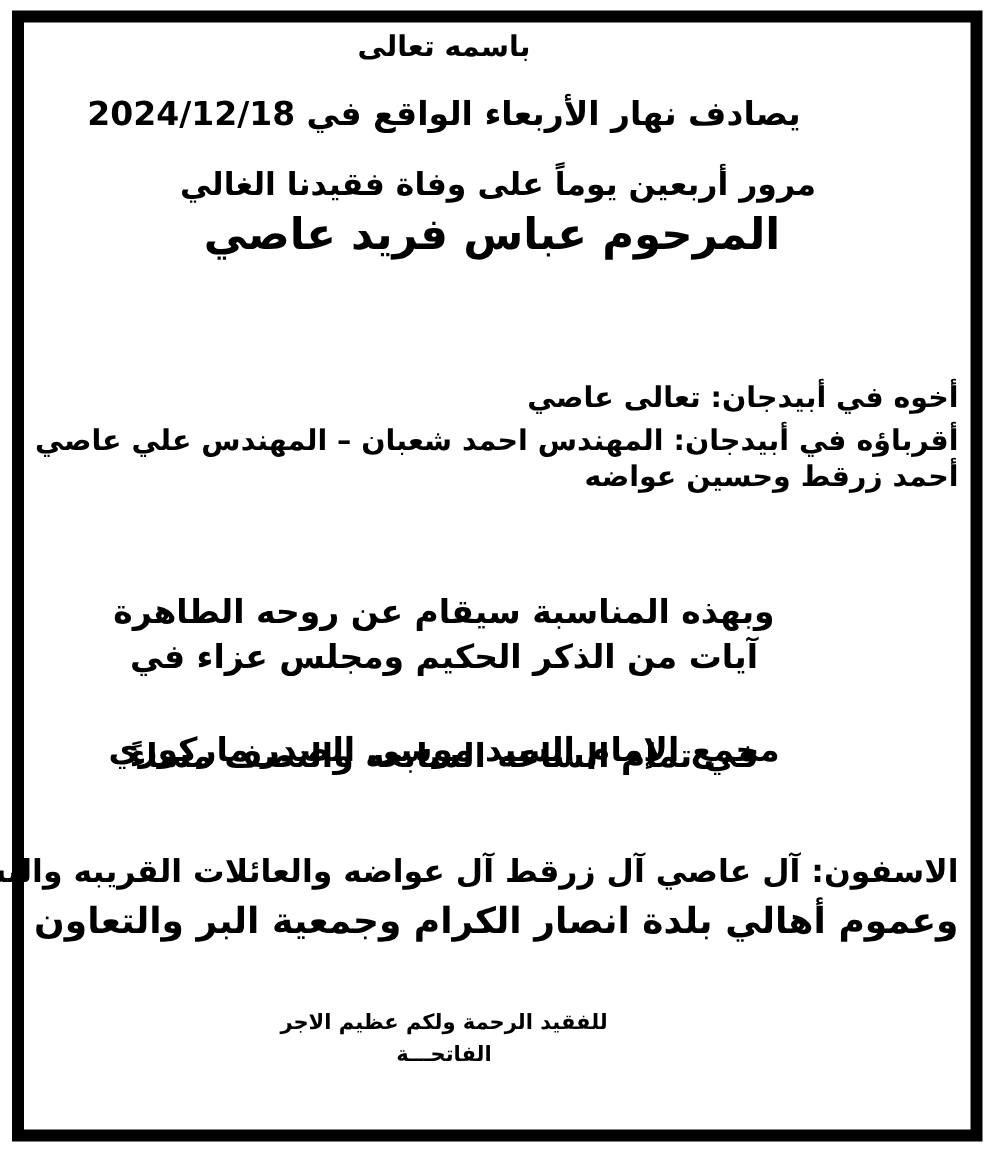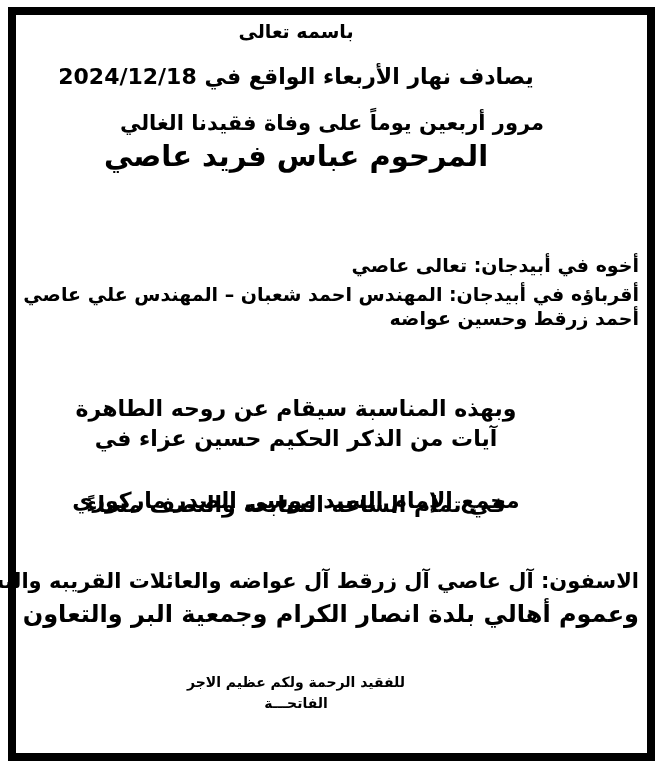--- a/index.html
+++ b/index.html
@@ -36,21 +36,21 @@
       width: 592px;
       text-align: center;
     }
     .right {
       right: 22px;
       text-align: right;
     }
     .title { top: 22px; font-size: 19px; }
     .date-line { top: 66px; font-size: 22px; }
     .anniv-line { top: 113px; font-size: 21px; margin-left: 36px; }
-    .name-line { top: 142px; font-size: 29px; }
+    .name-line { top: 142px; font-size: 29px; padding-left: 32px; }
 
     .brother { top: 256px; font-size: 19px; }
     .rel1 { top: 285px; font-size: 19px; }
     .rel2 { top: 309px; font-size: 19px; }
 
     .ev { font-size: 22px; }
     .ev1 { top: 398px; }
     .ev2 { top: 428px; }
     .ev3 { top: 490px; }
     .ev4 { top: 494px; }
@@ -69,21 +69,21 @@
 <div class="line center title">باسمه تعالى</div>
 <div class="line center date-line">يصادف نهار الأربعاء الواقع في  2024/12/18</div>
 <div class="line center anniv-line">مرور أربعين يوماً على وفاة فقيدنا الغالي</div>
 <div class="line center name-line">المرحوم عباس فريد عاصي</div>
 
 <div class="line right brother">أخوه في أبيدجان: تعالى عاصي</div>
 <div class="line right rel1">أقرباؤه في أبيدجان: المهندس احمد شعبان – المهندس علي عاصي –</div>
 <div class="line right rel2">أحمد زرقط وحسين عواضه</div>
 
 <div class="line center ev ev1">وبهذه المناسبة سيقام عن روحه الطاهرة</div>
-<div class="line center ev ev2">آيات من الذكر الحكيم حسين عزاء في</div>
+<div class="line center ev ev2">آيات من الذكر الحكيم ومجلس عزاء في</div>
 <div class="line center ev ev3">مجمع الإمام السيد موسى الصدر ماركوري</div>
 <div class="line center ev ev4">في تمام الساعه السابعه والنصف مساءً</div>
 
 <div class="line right m1">الاسفون: آل عاصي آل زرقط آل عواضه والعائلات القريبه والنسيبه</div>
 <div class="line right m2">وعموم أهالي بلدة انصار الكرام وجمعية البر والتعاون</div>
 
 <div class="line center close1">للفقيد الرحمة ولكم عظيم الاجر</div>
 <div class="line center close2">الفاتحـــة</div>
 
 </body></html>

